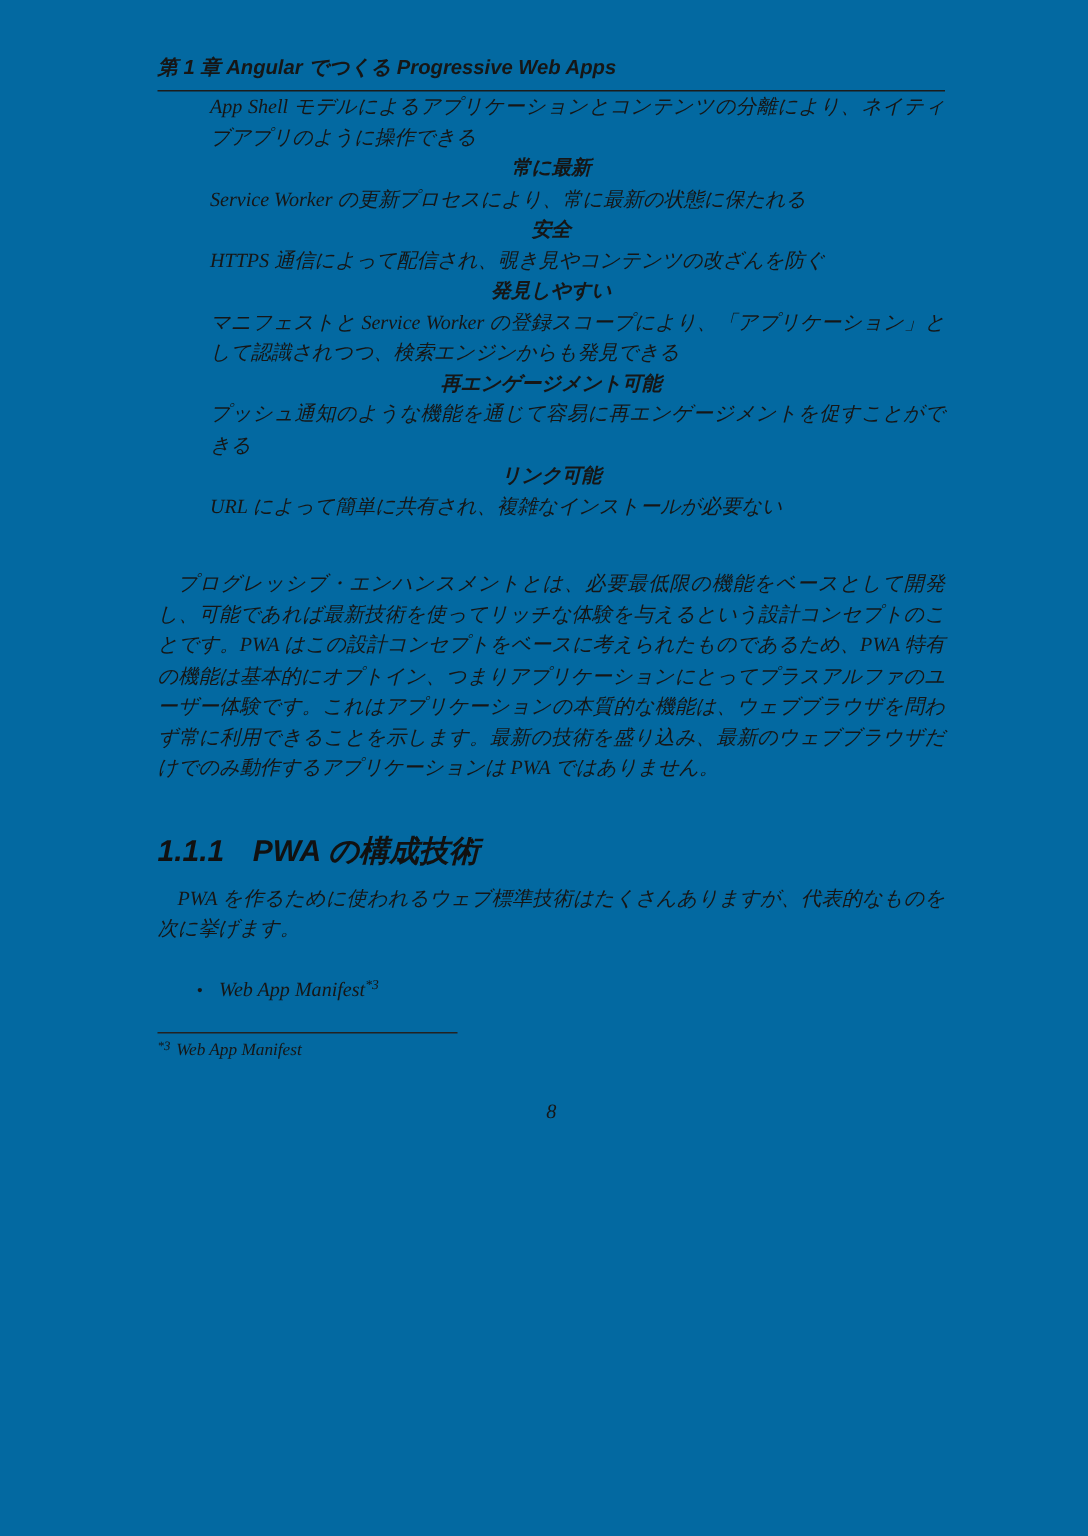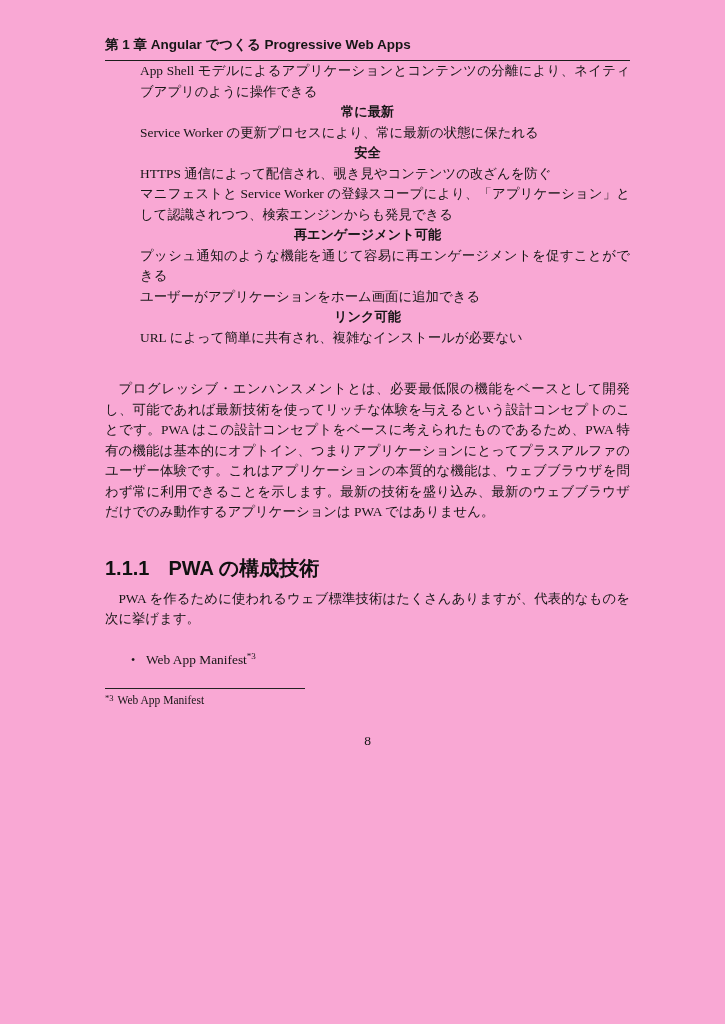--- a/index.html
+++ b/index.html
@@ -5,25 +5,26 @@
   html, body {
     margin: 0;
     padding: 0;
     background: #e8e8e8;
   }
   .page {
     position: relative;
     width: 725px;
     height: 1024px;
     margin: 0 auto;
-    background: #f9a8d4;
+    background: #0369a1;
     color: #161616;
     font-family: "Liberation Serif", "DejaVu Serif", serif;
     overflow: hidden;
     box-sizing: border-box;
+    font-style: italic;
   }
   .content {
     width: 525px;
     margin-left: 105px;
   }
   
   .chapter-header {
     padding-top: 37px;
   }
   .chapter-title {
@@ -135,26 +136,26 @@
 
     <div class="dl body-text">
       <div class="dd">App Shell モデルによるアプリケーションとコンテンツの分離により、ネイティブアプリのように操作できる</div>
 
       <div class="dt">常に最新</div>
       <div class="dd">Service Worker の更新プロセスにより、常に最新の状態に保たれる</div>
 
       <div class="dt">安全</div>
       <div class="dd">HTTPS 通信によって配信され、覗き見やコンテンツの改ざんを防ぐ</div>
 
+      <div class="dt">発見しやすい</div>
       <div class="dd">マニフェストと Service Worker の登録スコープにより、「アプリケーション」として認識されつつ、検索エンジンからも発見できる</div>
 
       <div class="dt">再エンゲージメント可能</div>
       <div class="dd">プッシュ通知のような機能を通じて容易に再エンゲージメントを促すことができる</div>
 
-      <div class="dd">ユーザーがアプリケーションをホーム画面に追加できる</div>
 
       <div class="dt">リンク可能</div>
       <div class="dd">URL によって簡単に共有され、複雑なインストールが必要ない</div>
     </div>
 
     <p class="para para-first body-text">プログレッシブ・エンハンスメントとは、必要最低限の機能をベースとして開発し、可能であれば最新技術を使ってリッチな体験を与えるという設計コンセプトのことです。PWA はこの設計コンセプトをベースに考えられたものであるため、PWA 特有の機能は基本的にオプトイン、つまりアプリケーションにとってプラスアルファのユーザー体験です。これはアプリケーションの本質的な機能は、ウェブブラウザを問わず常に利用できることを示します。最新の技術を盛り込み、最新のウェブブラウザだけでのみ動作するアプリケーションは PWA ではありません。</p>
 
 
     <h2 class="section-heading">
       <span class="section-number">1.1.1</span><span>PWA の構成技術</span>

